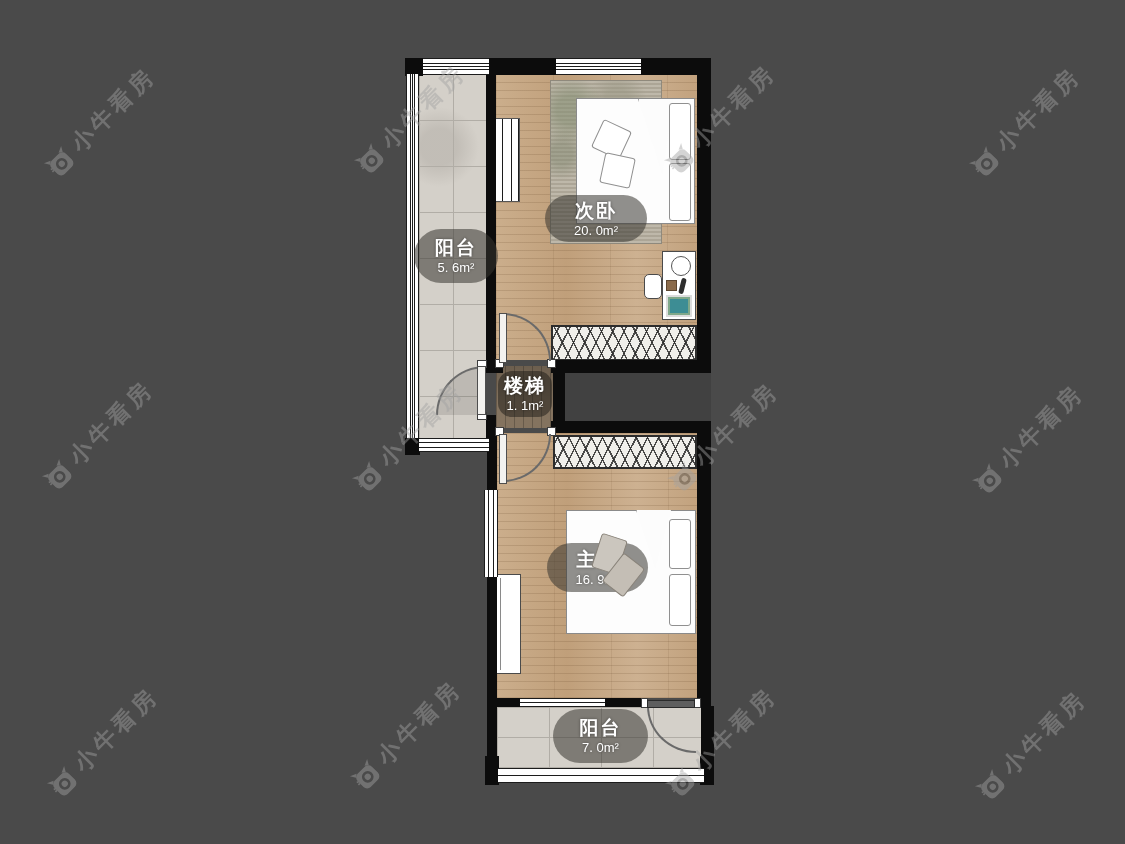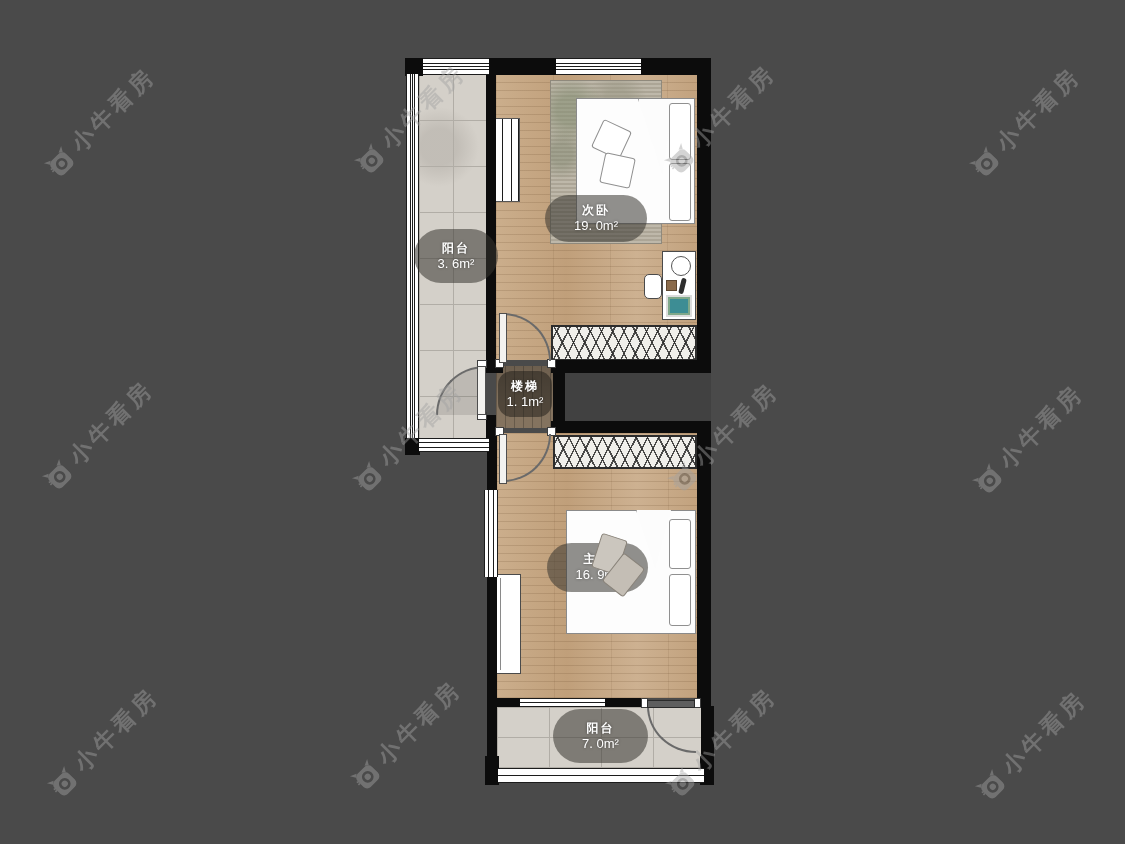--- a/index.html
+++ b/index.html
@@ -82,21 +82,21 @@
   .arc.tr{border-top:2px solid #6a6a6a;border-right:2px solid #6a6a6a;border-top-right-radius:100%;}
   .arc.br{border-bottom:2px solid #6a6a6a;border-right:2px solid #6a6a6a;border-bottom-right-radius:100%;}
   .arc.tl{border-top:2px solid #6a6a6a;border-left:2px solid #6a6a6a;border-top-left-radius:100%;background:rgba(25,25,25,.12);}
   .arc.bl{border-bottom:2px solid #6a6a6a;border-left:2px solid #6a6a6a;border-bottom-left-radius:100%;}
   
   .pill{
     position:absolute;background:rgba(55,52,48,.55);border-radius:28px;
     color:#fff;text-align:center;display:flex;flex-direction:column;justify-content:center;
     text-shadow:0 0 3px rgba(0,0,0,.45);
   }
-  .pill .nm{font-size:12px;font-weight:bold;letter-spacing:2px;line-height:1.25;}
+  .pill .nm{font-size:19px;font-weight:bold;letter-spacing:2px;line-height:1.25;}
   .pill .ar{font-size:13px;line-height:1.2;}
   .pill.dim{background:rgba(28,25,22,.5);}
   
   #wm-layer{position:absolute;left:0;top:0;width:1125px;height:844px;pointer-events:none;}
   .wm{
     position:absolute;width:160px;height:32px;display:flex;align-items:center;gap:7px;
     color:#a2a2a2;opacity:.45;transform:translate(-50%,-50%) rotate(-45deg);
     font-weight:bold;font-size:23px;letter-spacing:4px;white-space:nowrap;
   }
   .wm svg{flex:0 0 auto;}
@@ -182,25 +182,25 @@
   <div class="leaf" style="left:499px;top:434px;width:8px;height:50px;"></div>
 
   <div class="arc tl" style="left:436px;top:366px;width:49px;height:49px;"></div>
   <div class="leaf" style="left:477px;top:366px;width:9px;height:49px;"></div>
 
   <div class="arc bl" style="left:647px;top:706px;width:49px;height:47px;"></div>
   <div class="leaf dark" style="left:647px;top:700px;width:48px;height:8px;"></div>
 
   <div class="pill" style="left:414px;top:229px;width:84px;height:54px;">
     <span class="nm">阳台</span>
-    <span class="ar">3. 6m²</span>
+    <span class="ar">5. 6m²</span>
   </div>
   <div class="pill" style="left:545px;top:195px;width:102px;height:47px;">
     <span class="nm">次卧</span>
-    <span class="ar">19. 0m²</span>
+    <span class="ar">20. 0m²</span>
   </div>
   <div class="pill dim" style="left:498px;top:371px;width:54px;height:46px;border-radius:14px;">
     <span class="nm">楼梯</span>
     <span class="ar">1. 1m²</span>
   </div>
   <div class="pill" style="left:547px;top:543px;width:101px;height:49px;">
     <span class="nm">主卧</span>
     <span class="ar">16. 9m²</span>
   </div>
   <div class="pill" style="left:553px;top:709px;width:95px;height:54px;">

